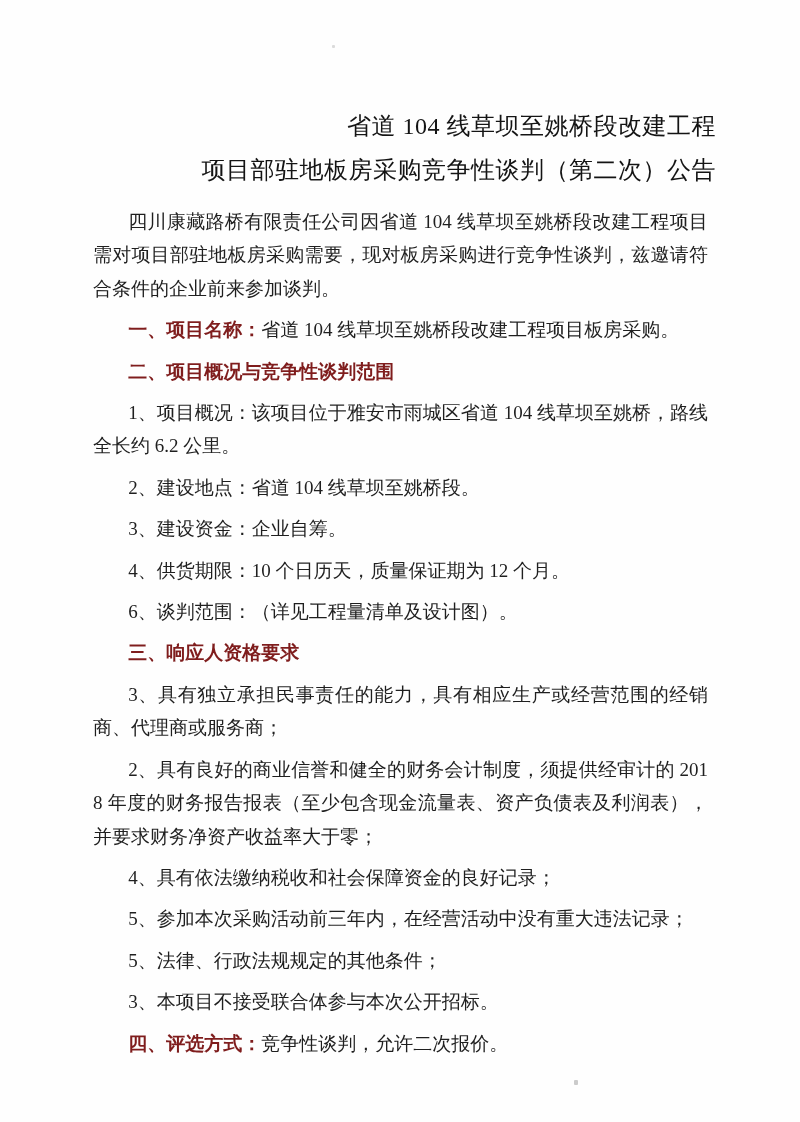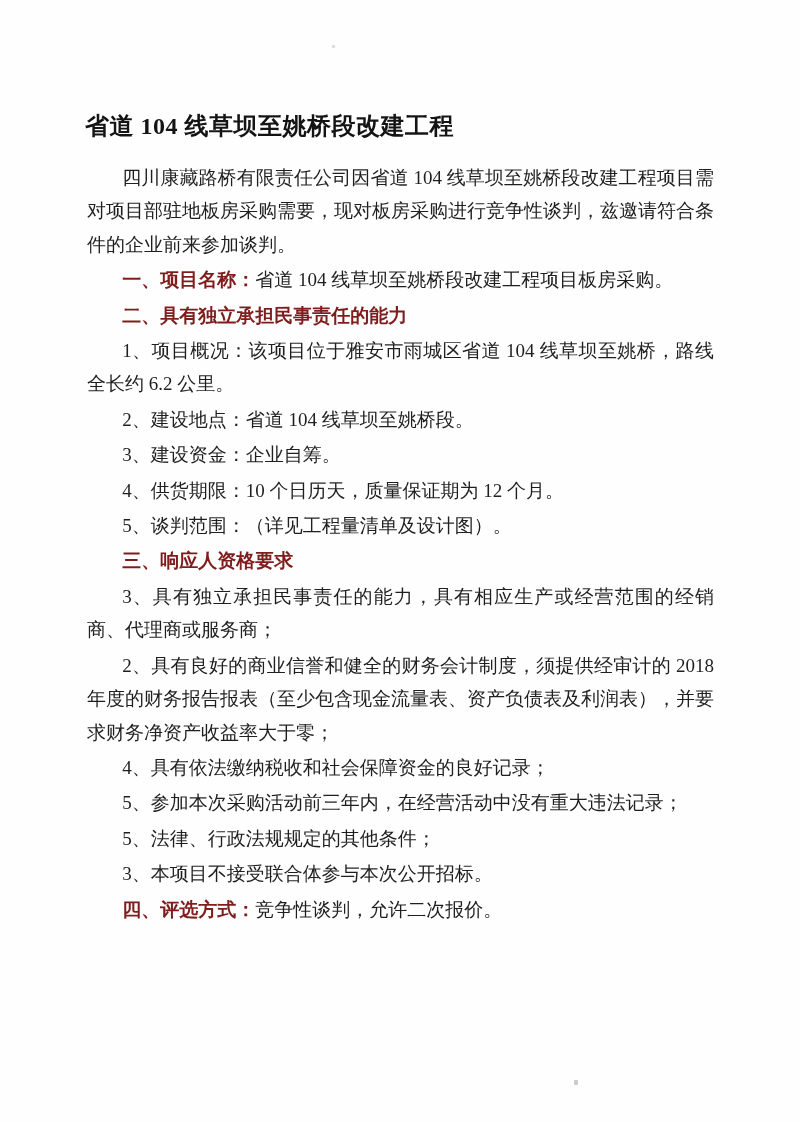--- a/index.html
+++ b/index.html
@@ -15,35 +15,35 @@
     background: #fefefe;
     overflow: hidden;
     box-sizing: border-box;
     padding: 104px 84px 0 85px;
     font-family: "Liberation Serif", "DejaVu Serif", serif;
     color: #1f1f1f;
   }
   .title {
     margin: 0;
     font-size: 24px;
-    font-weight: 700;
+    font-weight: 400;
     line-height: 44px;
-    text-align: left;
+    text-align: right;
     letter-spacing: 0.5px;
     color: #141414;
   }
   .body-block {
     margin-top: 13px;
     font-size: 19px;
     line-height: 33.4px;
     text-align: justify;
     text-justify: inter-ideograph;
   }
   .para {
-    margin: 2px;
+    margin: 8px;
     text-indent: 1.85em;
     word-break: break-all;
   }
   .bold-label {
     font-weight: 700;
     color: #7f1d1d;
   }
   .artifact {
     position: absolute;
     border-radius: 1px;
@@ -64,38 +64,39 @@
     background: #d2d2d2;
     opacity: 0.8;
   }
 </style>
 </head>
 <body>
 
 <div class="page">
 
   <h1 class="title">省道 104 线草坝至姚桥段改建工程</h1>
+  <h1 class="title">项目部驻地板房采购竞争性谈判（第二次）公告</h1>
 
   <div class="body-block">
 
     <p class="para"><span class="bold-label"></span><span>四川康藏路桥有限责任公司因省道 104 线草坝至姚桥段改建工程项目需对项目部驻地板房采购需要，现对板房采购进行竞争性谈判，兹邀请符合条件的企业前来参加谈判。</span></p>
 
     <p class="para"><span class="bold-label">一、项目名称：</span><span>省道 104 线草坝至姚桥段改建工程项目板房采购。</span></p>
 
-    <p class="para"><span class="bold-label">二、具有独立承担民事责任的能力</span><span></span></p>
+    <p class="para"><span class="bold-label">二、项目概况与竞争性谈判范围</span><span></span></p>
 
     <p class="para"><span class="bold-label"></span><span>1、项目概况：该项目位于雅安市雨城区省道 104 线草坝至姚桥，路线全长约 6.2 公里。</span></p>
 
     <p class="para"><span class="bold-label"></span><span>2、建设地点：省道 104 线草坝至姚桥段。</span></p>
 
     <p class="para"><span class="bold-label"></span><span>3、建设资金：企业自筹。</span></p>
 
     <p class="para"><span class="bold-label"></span><span>4、供货期限：10 个日历天，质量保证期为 12 个月。</span></p>
 
-    <p class="para"><span class="bold-label"></span><span>5、谈判范围：（详见工程量清单及设计图）。</span></p>
+    <p class="para"><span class="bold-label"></span><span>6、谈判范围：（详见工程量清单及设计图）。</span></p>
 
     <p class="para"><span class="bold-label">三、响应人资格要求</span><span></span></p>
 
     <p class="para"><span class="bold-label"></span><span>3、具有独立承担民事责任的能力，具有相应生产或经营范围的经销商、代理商或服务商；</span></p>
 
     <p class="para"><span class="bold-label"></span><span>2、具有良好的商业信誉和健全的财务会计制度，须提供经审计的 2018 年度的财务报告报表（至少包含现金流量表、资产负债表及利润表），并要求财务净资产收益率大于零；</span></p>
 
 
     <p class="para"><span class="bold-label"></span><span>4、具有依法缴纳税收和社会保障资金的良好记录；</span></p>
 

